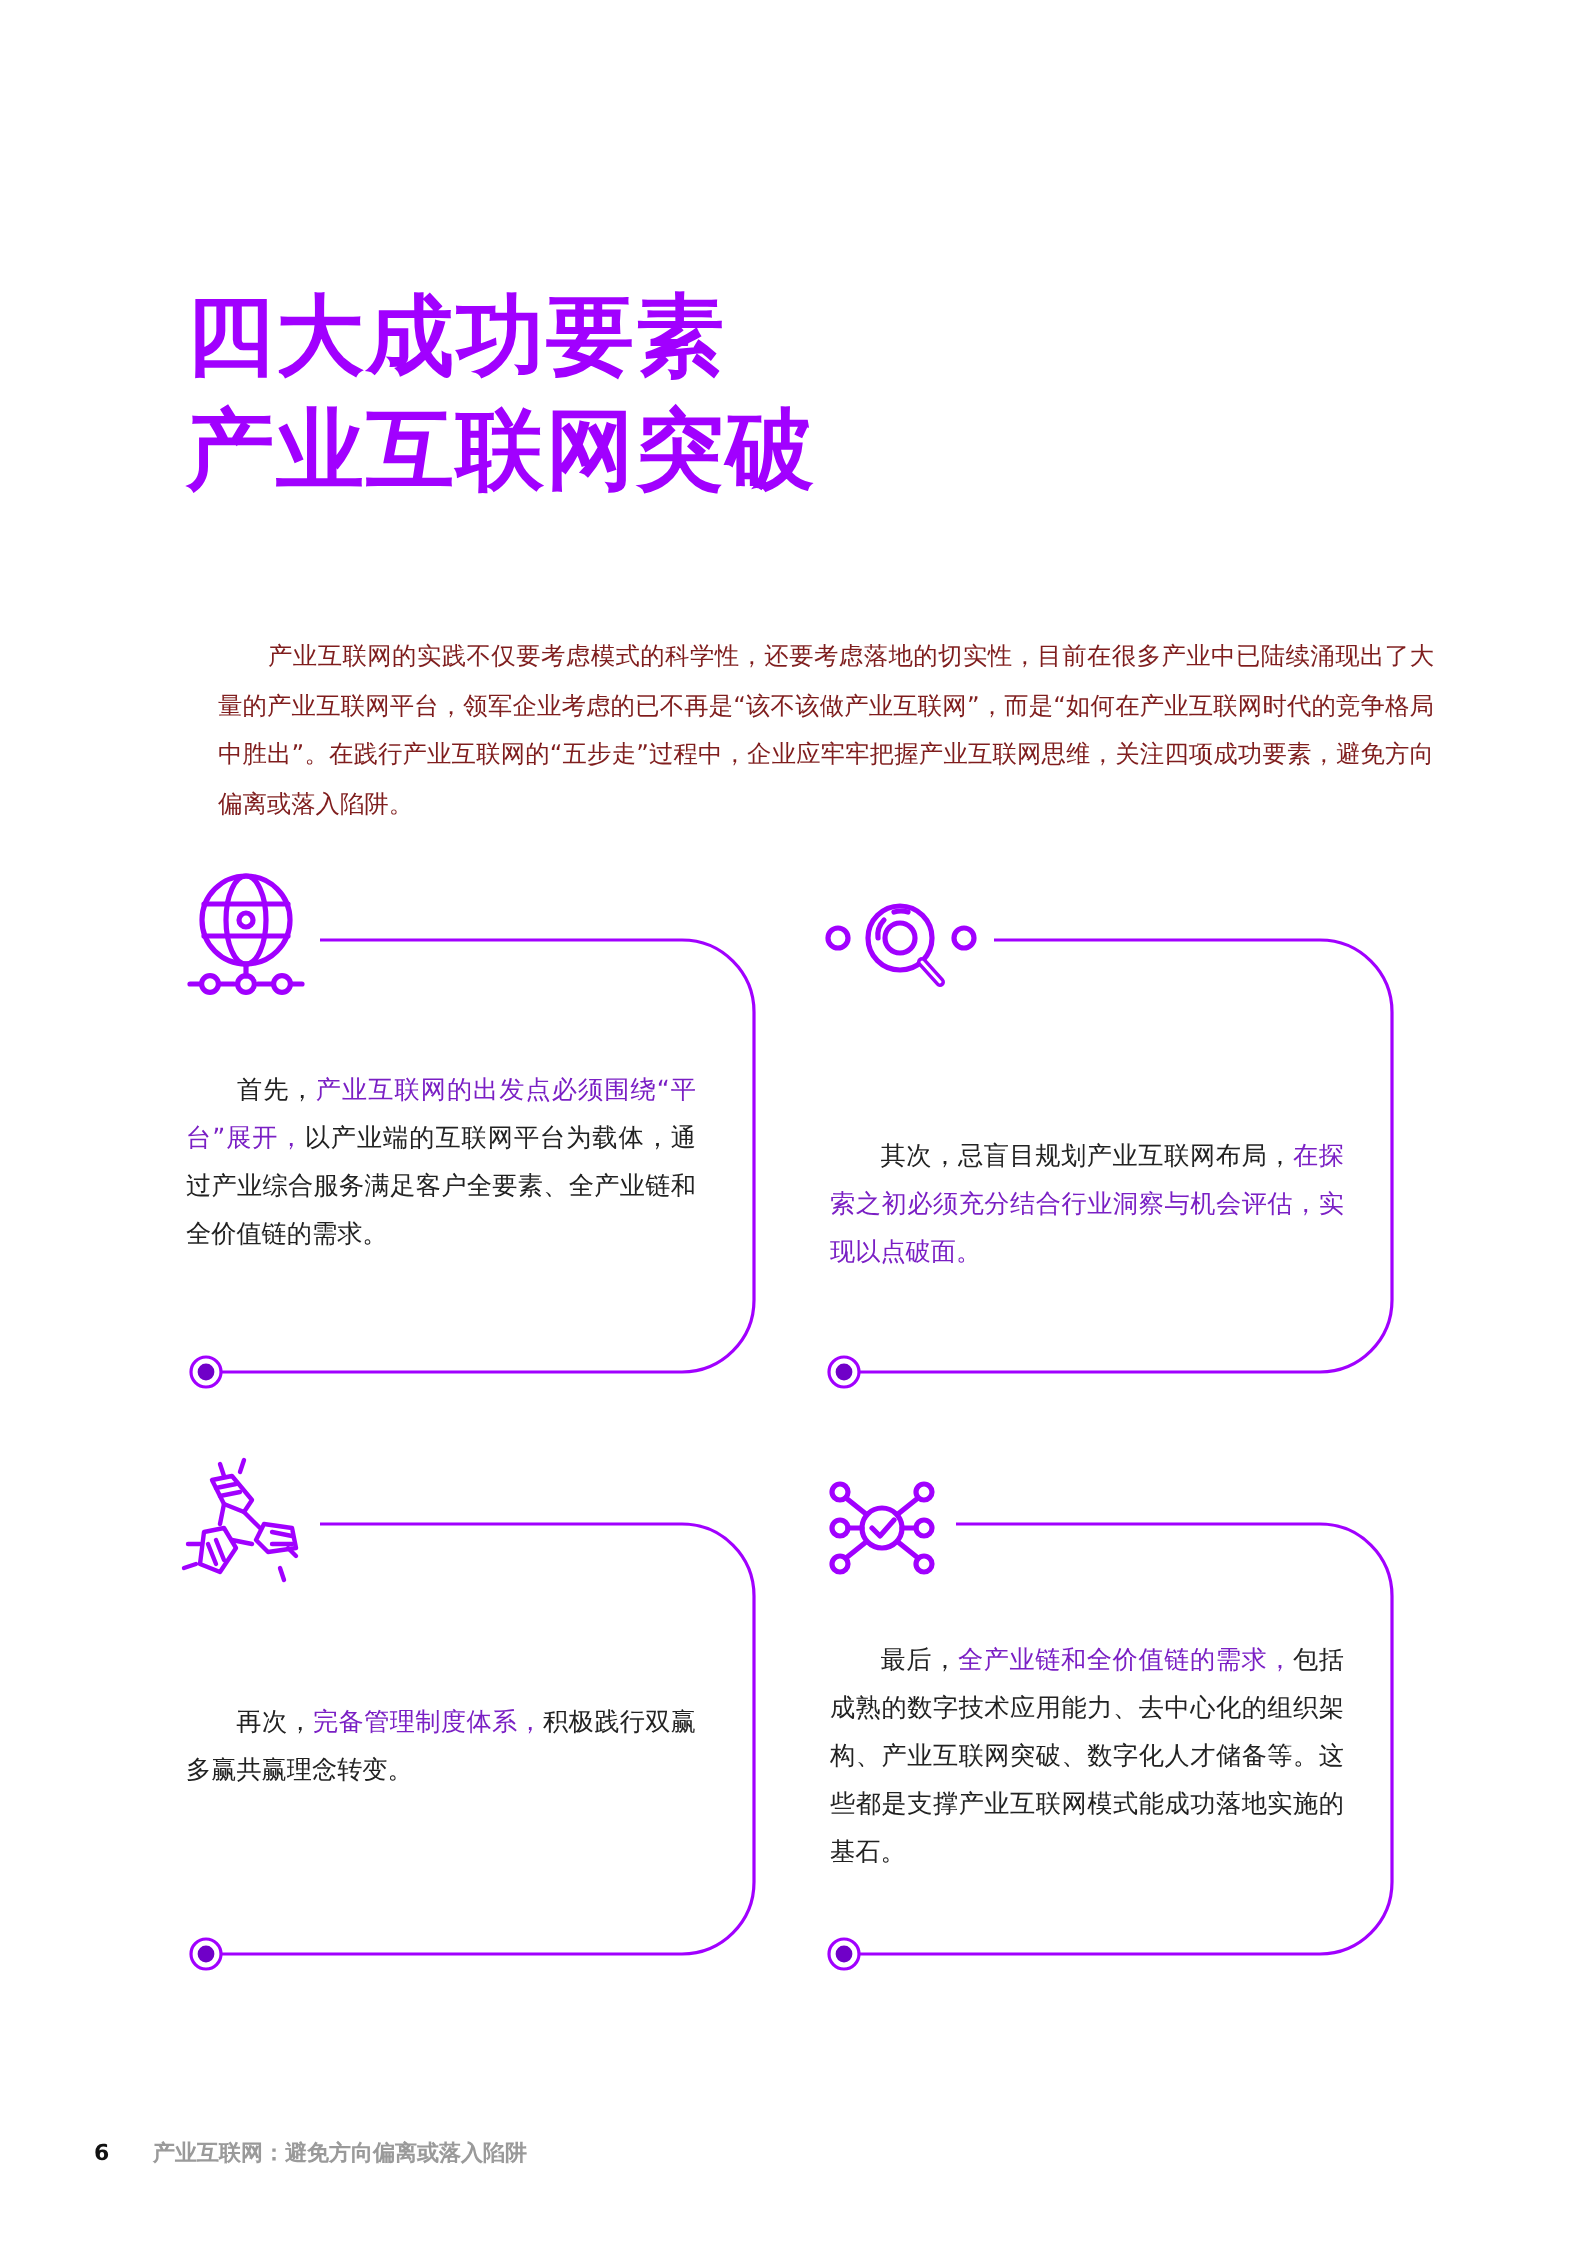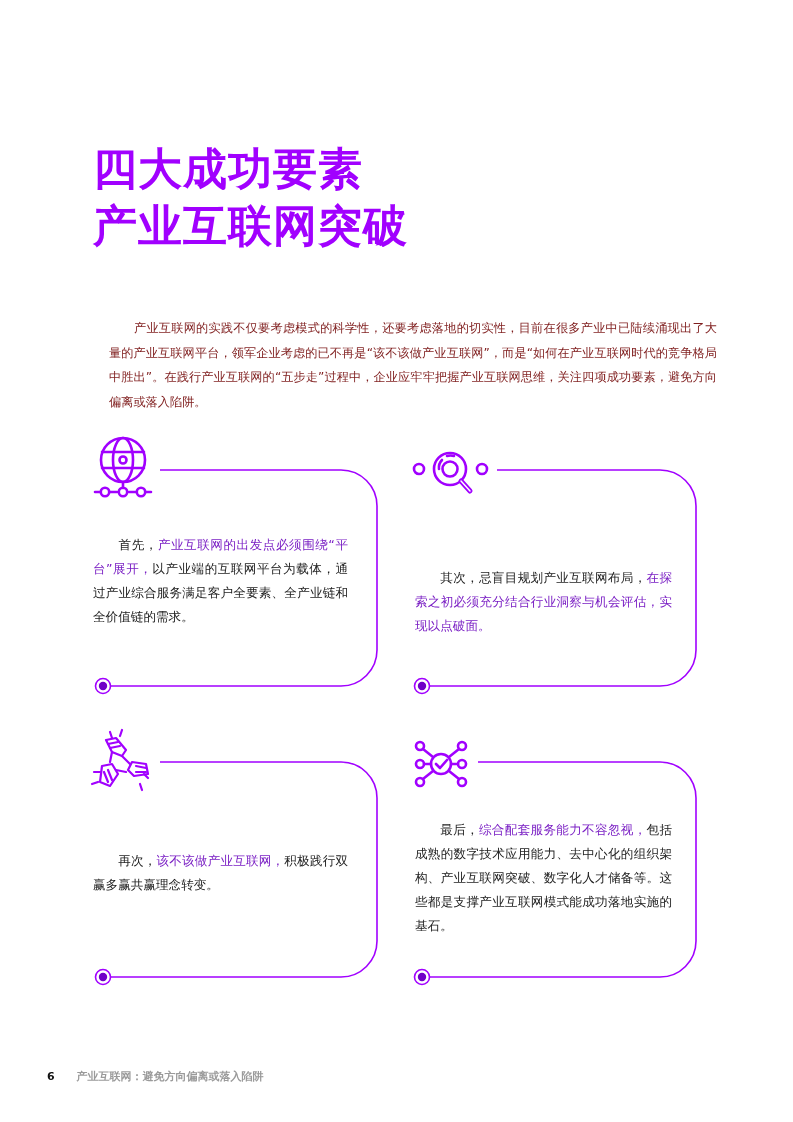--- a/index.html
+++ b/index.html
@@ -94,21 +94,21 @@
       <path d="M18 14 L28 12 L38 24 L34 30 L24 26 Z"></path>
       <path d="M20 18 L30 16 M22 22 L32 20"></path>
       <path d="M44 36 L58 38 L60 48 L46 50 L40 44 Z"></path>
       <path d="M48 40 L58 42 M48 46 L58 46"></path>
       <path d="M14 40 L24 38 L30 48 L22 60 L12 56 Z"></path>
       <path d="M16 46 L20 56 M20 44 L24 54"></path>
       <path d="M24 26 L22 36 M34 30 L42 38 M28 44 L38 46"></path>
     </svg>
   </div>
   <div class="card-text" style="left:93px;top:849px;width:255px;">
-    <span class="indent"></span><span class="lead">再次，</span><span class="hl">该不该做产业互联网，</span><span>积极践行双赢多赢共赢理念转变。</span>
+    <span class="indent"></span><span class="lead">再次，</span><span class="hl">完备管理制度体系，</span><span>积极践行双赢多赢共赢理念转变。</span>
   </div>
 </div>
 
 <div class="card" style="left:0;top:0;">
   <svg class="frame" width="793" height="1122" style="pointer-events:none">
     <path d="M478 762 H660 A36 36 0 0 1 696 798 V941 A36 36 0 0 1 660 977 H428" fill="none" stroke="#a100ff" stroke-width="1.6"></path>
     <circle cx="422" cy="977" r="7.5" fill="#fff" stroke="#a100ff" stroke-width="1.6"></circle>
     <circle cx="422" cy="977" r="4.2" fill="#7000c8"></circle>
   </svg>
   <div class="card-icon" style="left:414px;top:740px;">
@@ -118,20 +118,20 @@
       <circle cx="6" cy="6" r="4"></circle>
       <circle cx="48" cy="6" r="4"></circle>
       <circle cx="6" cy="24" r="4"></circle>
       <circle cx="48" cy="24" r="4"></circle>
       <circle cx="6" cy="42" r="4"></circle>
       <circle cx="48" cy="42" r="4"></circle>
       <path d="M9 9 L19 17 M45 9 L35 17 M10 24 L17 24 M37 24 L44 24 M9 39 L19 31 M45 39 L35 31"></path>
     </svg>
   </div>
   <div class="card-text" style="left:415px;top:818px;width:257px;">
-    <span class="indent"></span><span class="lead">最后，</span><span class="hl">综合配套服务能力不容忽视，</span><span>包括成熟的数字技术应用能力、去中心化的组织架构、产业互联网突破、数字化人才储备等。这些都是支撑产业互联网模式能成功落地实施的基石。</span>
+    <span class="indent"></span><span class="lead">最后，</span><span class="hl">全产业链和全价值链的需求，</span><span>包括成熟的数字技术应用能力、去中心化的组织架构、产业互联网突破、数字化人才储备等。这些都是支撑产业互联网模式能成功落地实施的基石。</span>
   </div>
 </div>
 
 <div class="footer">
   <span class="num">6</span>
   <span class="txt">产业互联网：避免方向偏离或落入陷阱</span>
 </div>
 
 </body></html>

